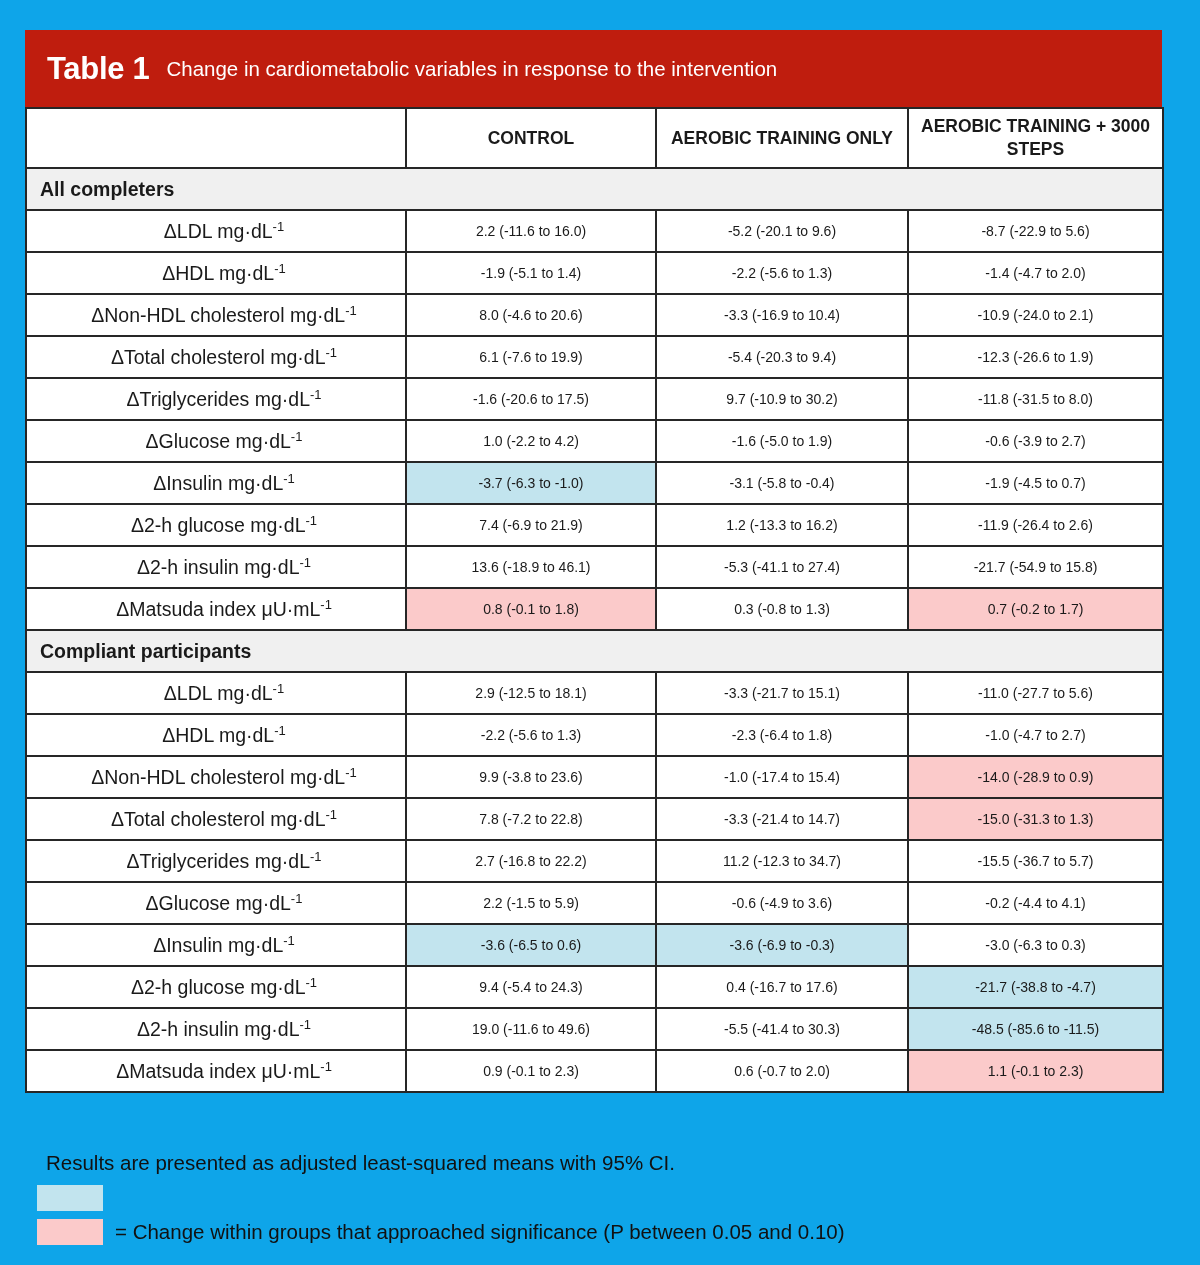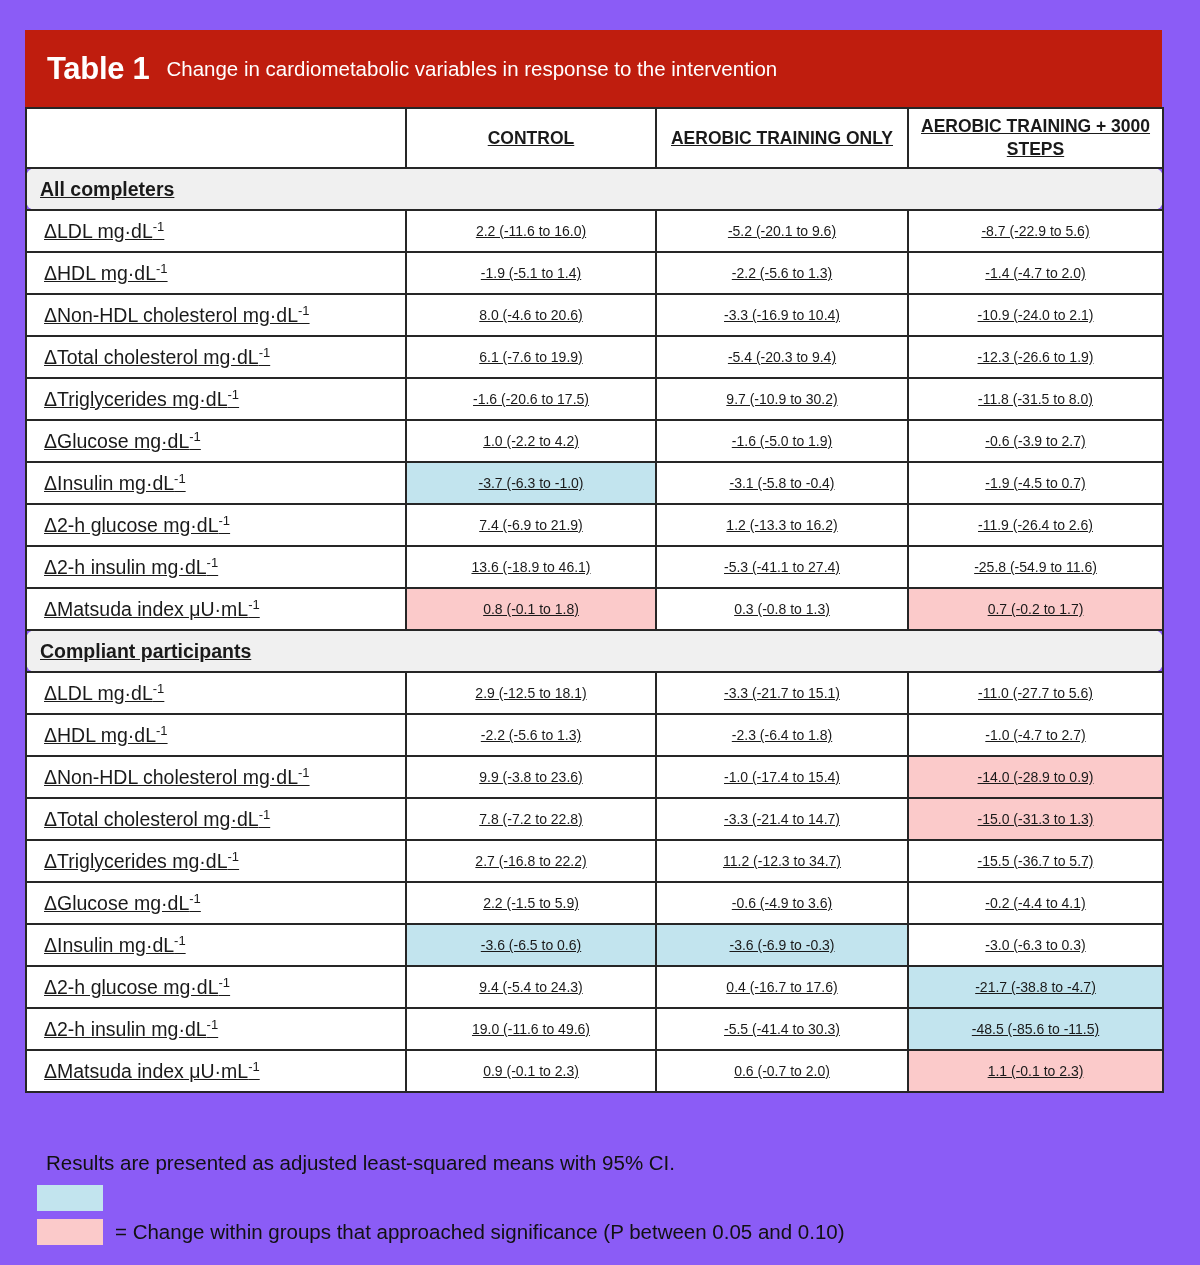--- a/index.html
+++ b/index.html
@@ -1,39 +1,38 @@
 <!DOCTYPE html>
 <html style="--header-red: #bf1d0e; --highlight-blue: #c2e4ee; --highlight-pink: #fbcaca; --section-gray: #f0f0f0; --border-dark: #262626;"><head>
 <meta charset="utf-8">
 <style>
   html, body { margin: 0; padding: 0; background: #ffffff; }
   body {
     width: 1200px; height: 1265px;
     font-family: "Liberation Sans", "DejaVu Sans", sans-serif;
     color: #1a1a1a;
   }
-  .page { position: relative; width: 1200px; height: 1265px; background: #8b5cf6; overflow: hidden; }
+  .page { position: relative; width: 1200px; height: 1265px; background: #0ea5e9; overflow: hidden; }
 
   .tablewrap { position: absolute; left: 25px; top: 30px; width: 1137px; }
 
   .titlebar {
     background: var(--header-red, #bf1d0e);
     height: 77px;
     display: flex; align-items: center;
     padding: 0 22px; box-sizing: border-box;
     color: #ffffff; gap: 17px;
   }
   .title-num { font-size: 31px; font-weight: bold; letter-spacing: -0.3px; white-space: nowrap; }
   .title-cap { font-size: 20.5px; white-space: nowrap; }
 
   table.t1 {
     width: 100%;
     border-collapse: collapse;
     table-layout: fixed;
-    text-decoration: underline;
   }
   table.t1 th, table.t1 td {
     border: 2px solid var(--border-dark, #262626);
     box-sizing: border-box;
   }
   .c0 { width: 380px; } .c1 { width: 250px; } .c2 { width: 252px; } .c3 { width: 255px; }
 
   thead th {
     height: 60px;
     font-size: 17.5px;
@@ -44,27 +43,26 @@
     background: #ffffff;
   }
 
   tr.section-row td {
     height: 42px;
     background: var(--section-gray, #f0f0f0);
     font-weight: bold;
     font-size: 19.5px;
     text-align: left;
     padding-left: 13px;
-    border-radius: 9px;
   }
 
   td.rowlabel {
     height: 42px;
     font-size: 19.5px;
-    text-align: left;
+    text-align: center;
     padding-left: 17px;
     background: #ffffff;
   }
   td.rowlabel sup { font-size: 13px; vertical-align: 7px; line-height: 0; }
 
   td.val {
     height: 42px;
     font-size: 14px;
     text-align: center;
     background: #ffffff;
@@ -159,21 +157,21 @@
           <tr>
             <td class="rowlabel">Δ2-h glucose mg·dL<sup>-1</sup></td>
             <td class="val">7.4 (-6.9 to 21.9)</td>
             <td class="val">1.2 (-13.3 to 16.2)</td>
             <td class="val">-11.9 (-26.4 to 2.6)</td>
           </tr>
           <tr>
             <td class="rowlabel">Δ2-h insulin mg·dL<sup>-1</sup></td>
             <td class="val">13.6 (-18.9 to 46.1)</td>
             <td class="val">-5.3 (-41.1 to 27.4)</td>
-            <td class="val">-25.8 (-54.9 to 11.6)</td>
+            <td class="val">-21.7 (-54.9 to 15.8)</td>
           </tr>
           <tr>
             <td class="rowlabel">ΔMatsuda index μU·mL<sup>-1</sup></td>
             <td class="val hl-pink">0.8 (-0.1 to 1.8)</td>
             <td class="val">0.3 (-0.8 to 1.3)</td>
             <td class="val hl-pink">0.7 (-0.2 to 1.7)</td>
           </tr>
           <tr class="section-row">
             <td colspan="4">Compliant participants</td>
           </tr>

